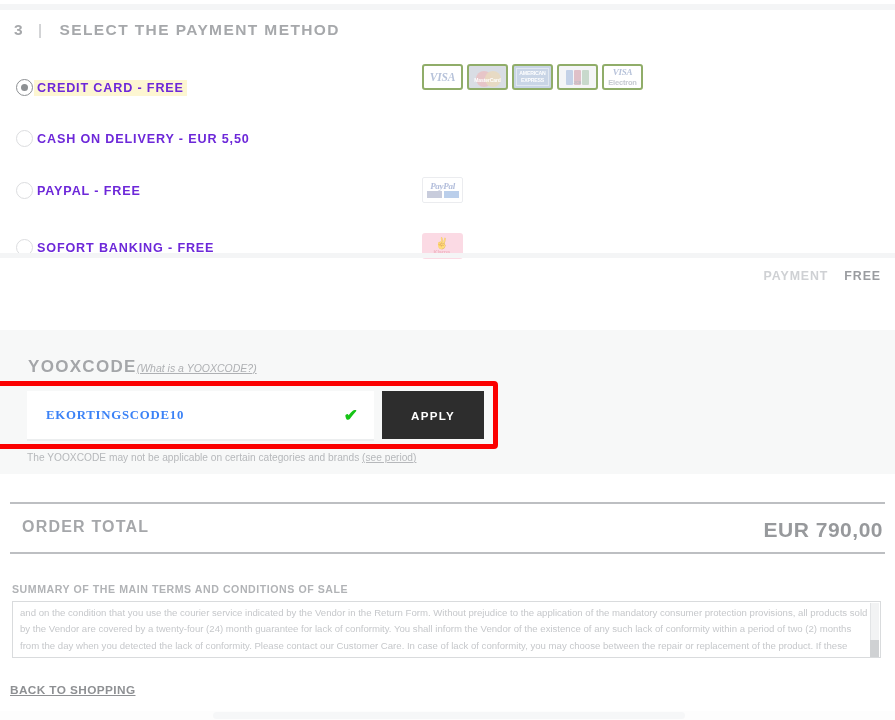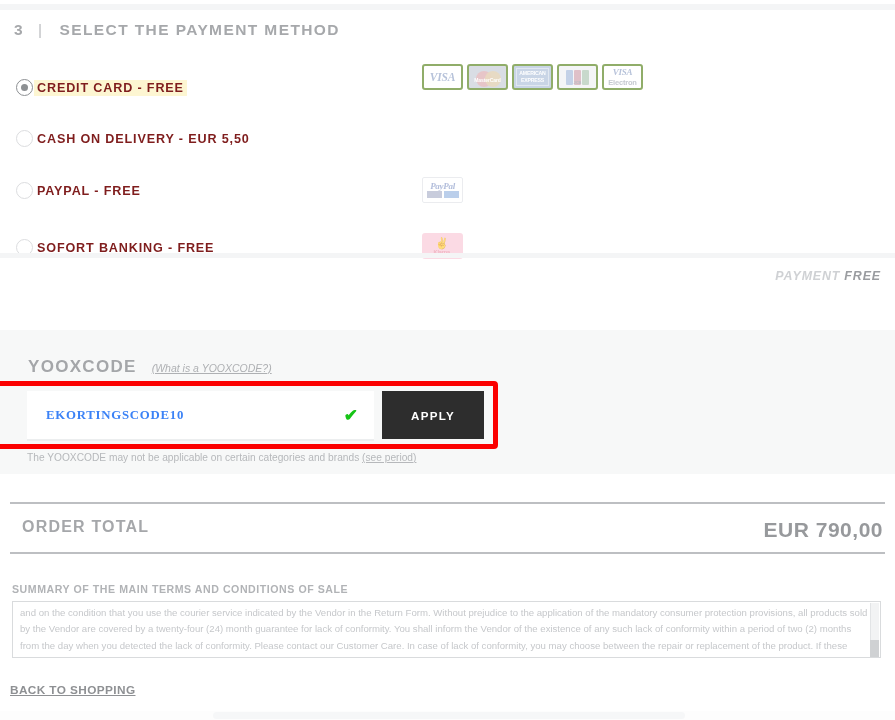--- a/index.html
+++ b/index.html
@@ -76,21 +76,21 @@
     width: 7px; height: 7px;
     border-radius: 50%;
     background: #8d9093;
   }
   .pay-label {
     position: absolute;
     left: 37px;
     font-size: 12.6px;
     font-weight: bold;
     letter-spacing: 0.85px;
-    color: #7f1d1d;
+    color: #6d28d9;
     white-space: nowrap;
   }
   .pay-label.highlight {
     background: #fdf6d2;
     padding: 1px 3px;
     margin-left: -3px;
   }
 
   
   .logos {
@@ -197,43 +197,42 @@
 
   
   .divider-soft {
     position: absolute;
     left: 0; width: 895px; height: 5px;
     background: #f4f5f6;
   }
   .payment-fee {
     position: absolute;
     right: 14px; top: 269px;
-    display: flex; align-items: flex-end; gap: 4px;
+    display: flex; align-items: flex-end; gap: 16px;
     white-space: nowrap;
-    font-style: italic;
   }
   .pf-label {
     font-size: 12.4px; font-weight: bold;
     letter-spacing: 0.9px; color: #cfd1d4;
   }
   .pf-value {
     font-size: 12.4px; font-weight: bold;
     letter-spacing: 0.9px; color: #9a9ca0;
   }
 
   
   .yoox-panel {
     position: absolute;
     left: 0; top: 339px;
     width: 895px; height: 135px;
     background: #f7f8f8;
   }
   .yoox-head {
     position: absolute; left: 28px; top: 18px;
-    display: flex; align-items: baseline; gap: 15px;
+    display: flex; align-items: baseline; 
     white-space: nowrap;
   }
   .yoox-title {
     font-size: 17px; font-weight: bold;
     letter-spacing: 1.3px; color: #a4a6a9;
   }
   .yoox-what {
     font-size: 10.5px; font-style: italic;
     color: #aeb0b3;
     text-decoration: underline;

